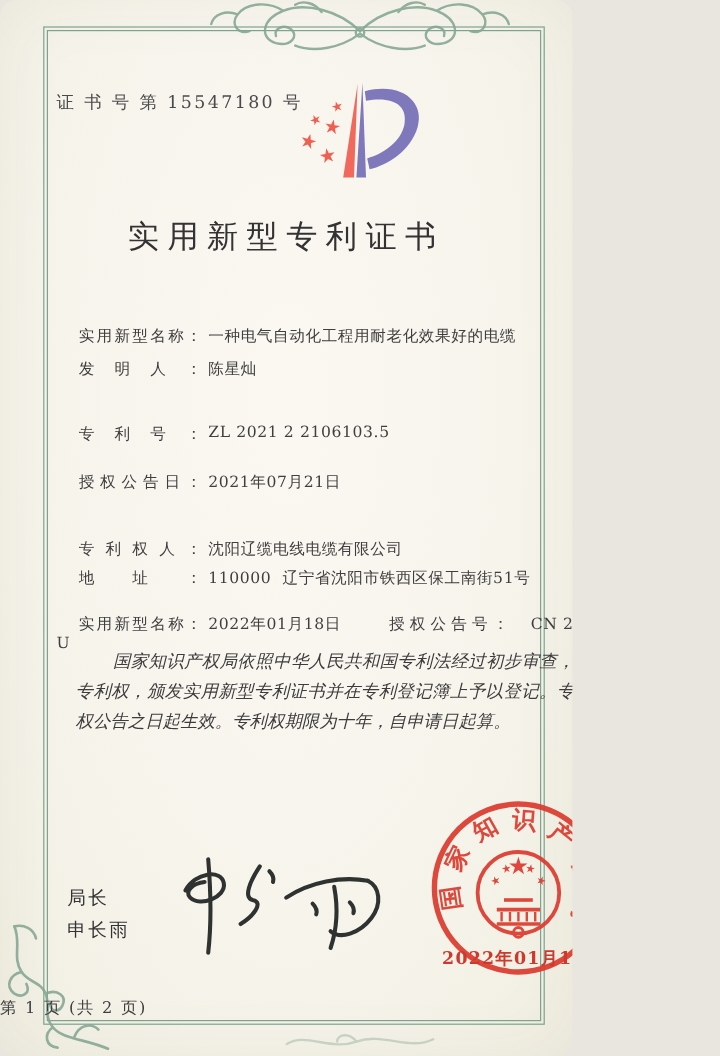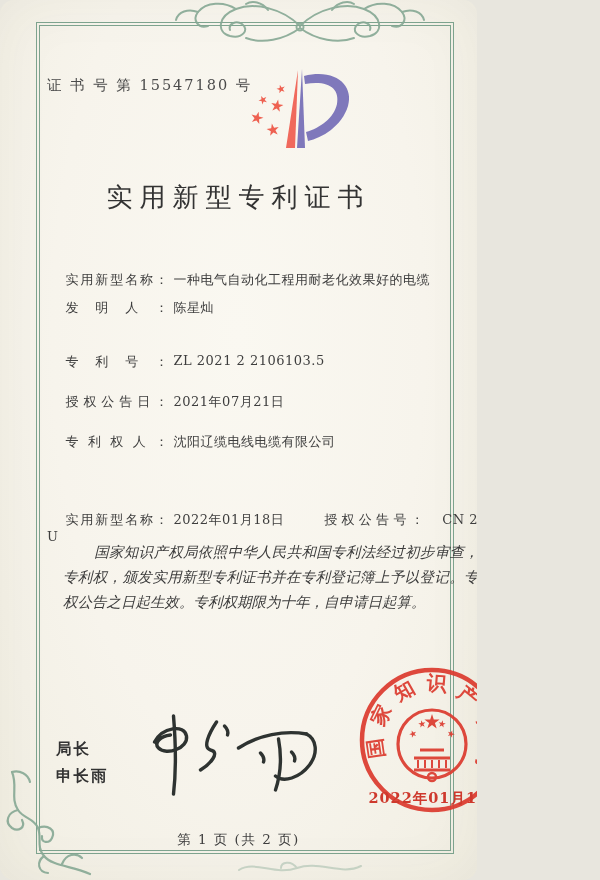--- a/index.html
+++ b/index.html
@@ -16,26 +16,26 @@
   .qr{position:absolute;left:486px;top:64px;line-height:0;opacity:.85;}
   .title{position:absolute;left:0;top:180px;width:100%;text-align:center;
          font-size:26px;letter-spacing:7px;color:#333;font-weight:500;}
   .row{position:absolute;left:47px;width:512px;font-size:13px;color:#3e3e3e;white-space:pre-wrap;letter-spacing:.5px;}
   .lbl{display:inline-block;width:103px;text-align:justify;text-align-last:justify;margin-right:5px;vertical-align:top;}
   .g2lbl{display:inline-block;width:100px;text-align:justify;text-align-last:justify;margin-left:40px;margin-right:18px;vertical-align:top;}
   .paras{position:absolute;left:47px;top:524px;width:507px;font-size:14.5px;line-height:25px;
          text-align:justify;font-style:italic;color:#3c3c3c;}
   .paras p{margin:16px;text-indent:2.15em;}
   .signer{position:absolute;left:56px;top:735px;font-family:"Liberation Sans","DejaVu Sans",sans-serif;
-          font-size:15.5px;line-height:27px;letter-spacing:2px;color:#333;font-weight:700;}
+          font-size:15.5px;line-height:27px;letter-spacing:2px;color:#333;font-weight:400;}
   .sig{position:absolute;left:142px;top:712px;line-height:0;}
   .seal{position:absolute;left:356px;top:664px;line-height:0;opacity:.92;}
   .seal-date{position:absolute;left:364px;top:789px;width:144px;text-align:center;font-size:14.5px;
              letter-spacing:1px;color:#ce392d;font-weight:bold;}
-  .footer{position:absolute;left:0;top:831px;width:100%;text-align:center;font-size:13.5px;
+  .footer{position:absolute;left:0;top:831px;width:100%;text-align:left;font-size:13.5px;
           letter-spacing:1.5px;color:#3e3e3e;}
   .orn{position:absolute;line-height:0;}
   .orn-top{left:150px;top:-4px;}
   .orn-bl{left:2px;top:766px;}
   .orn-br{left:547px;top:784px;}
   .orn-bc{left:235px;top:858px;opacity:.4;}
 </style>
 </head>
 <body>
 
@@ -264,22 +264,25 @@
   </div>
   <div class="row" style="top:284px">
     <span class="lbl">发明人：</span><span>陈星灿</span>
   </div>
   <div class="row" style="top:338px">
     <span class="lbl">专利号：</span><span>ZL 2021 2 2106103.5</span>
   </div>
   <div class="row" style="top:378px">
     <span class="lbl">授权公告日：</span><span>2021年07月21日</span>
   </div>
-  <div class="row" style="top:418px">
+  <div class="row" style="top:434px">
     <span class="lbl">专利权人：</span><span>沈阳辽缆电线电缆有限公司</span>
+  </div>
+  <div class="row" style="top:458px">
+    <span class="lbl">地址：</span><span>110000  辽宁省沈阳市铁西区保工南街51号</span>
   </div>
   <div class="row" style="top:496px">
     <span class="lbl">实用新型名称：</span><span>2022年01月18日</span><span class="g2lbl">授权公告号：</span><span>CN 215577800 U</span>
   </div>
 
   <div class="paras">
     <p>国家知识产权局依照中华人民共和国专利法经过初步审查，决定授予专利权，颁发实用新型专利证书并在专利登记簿上予以登记。专利权自授权公告之日起生效。专利权期限为十年，自申请日起算。</p>
   </div>
 
   <div class="signer">

